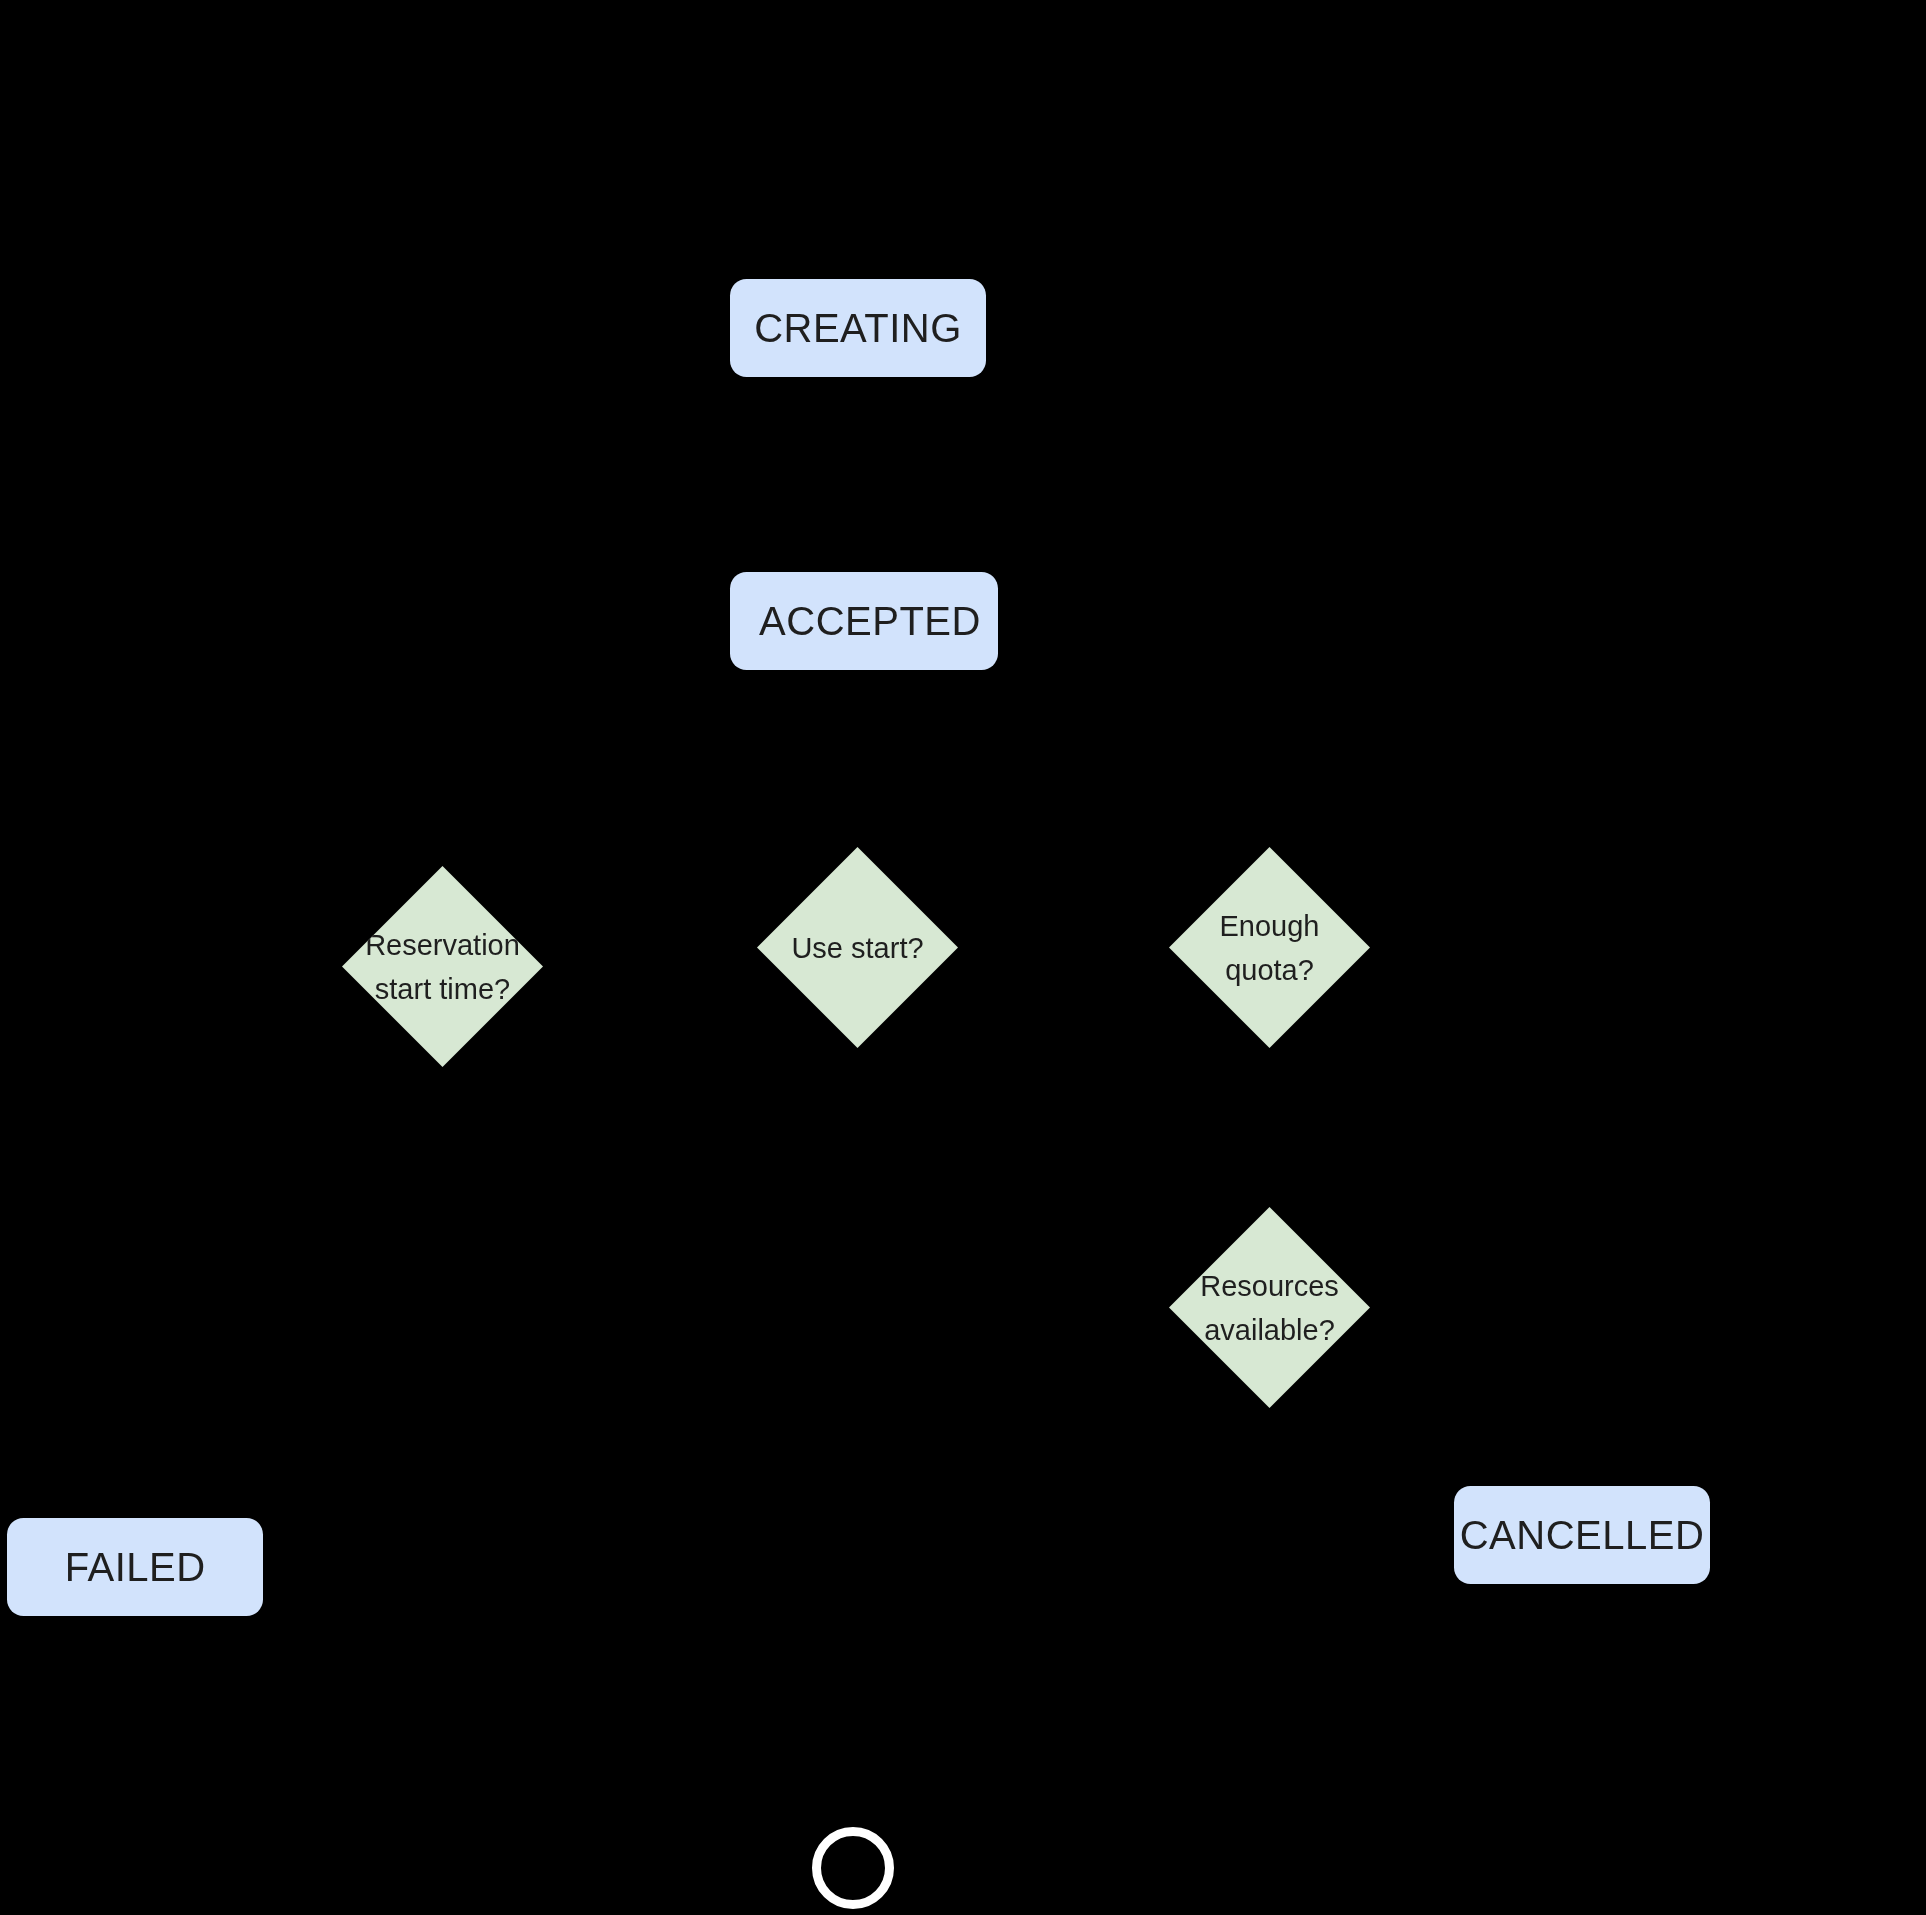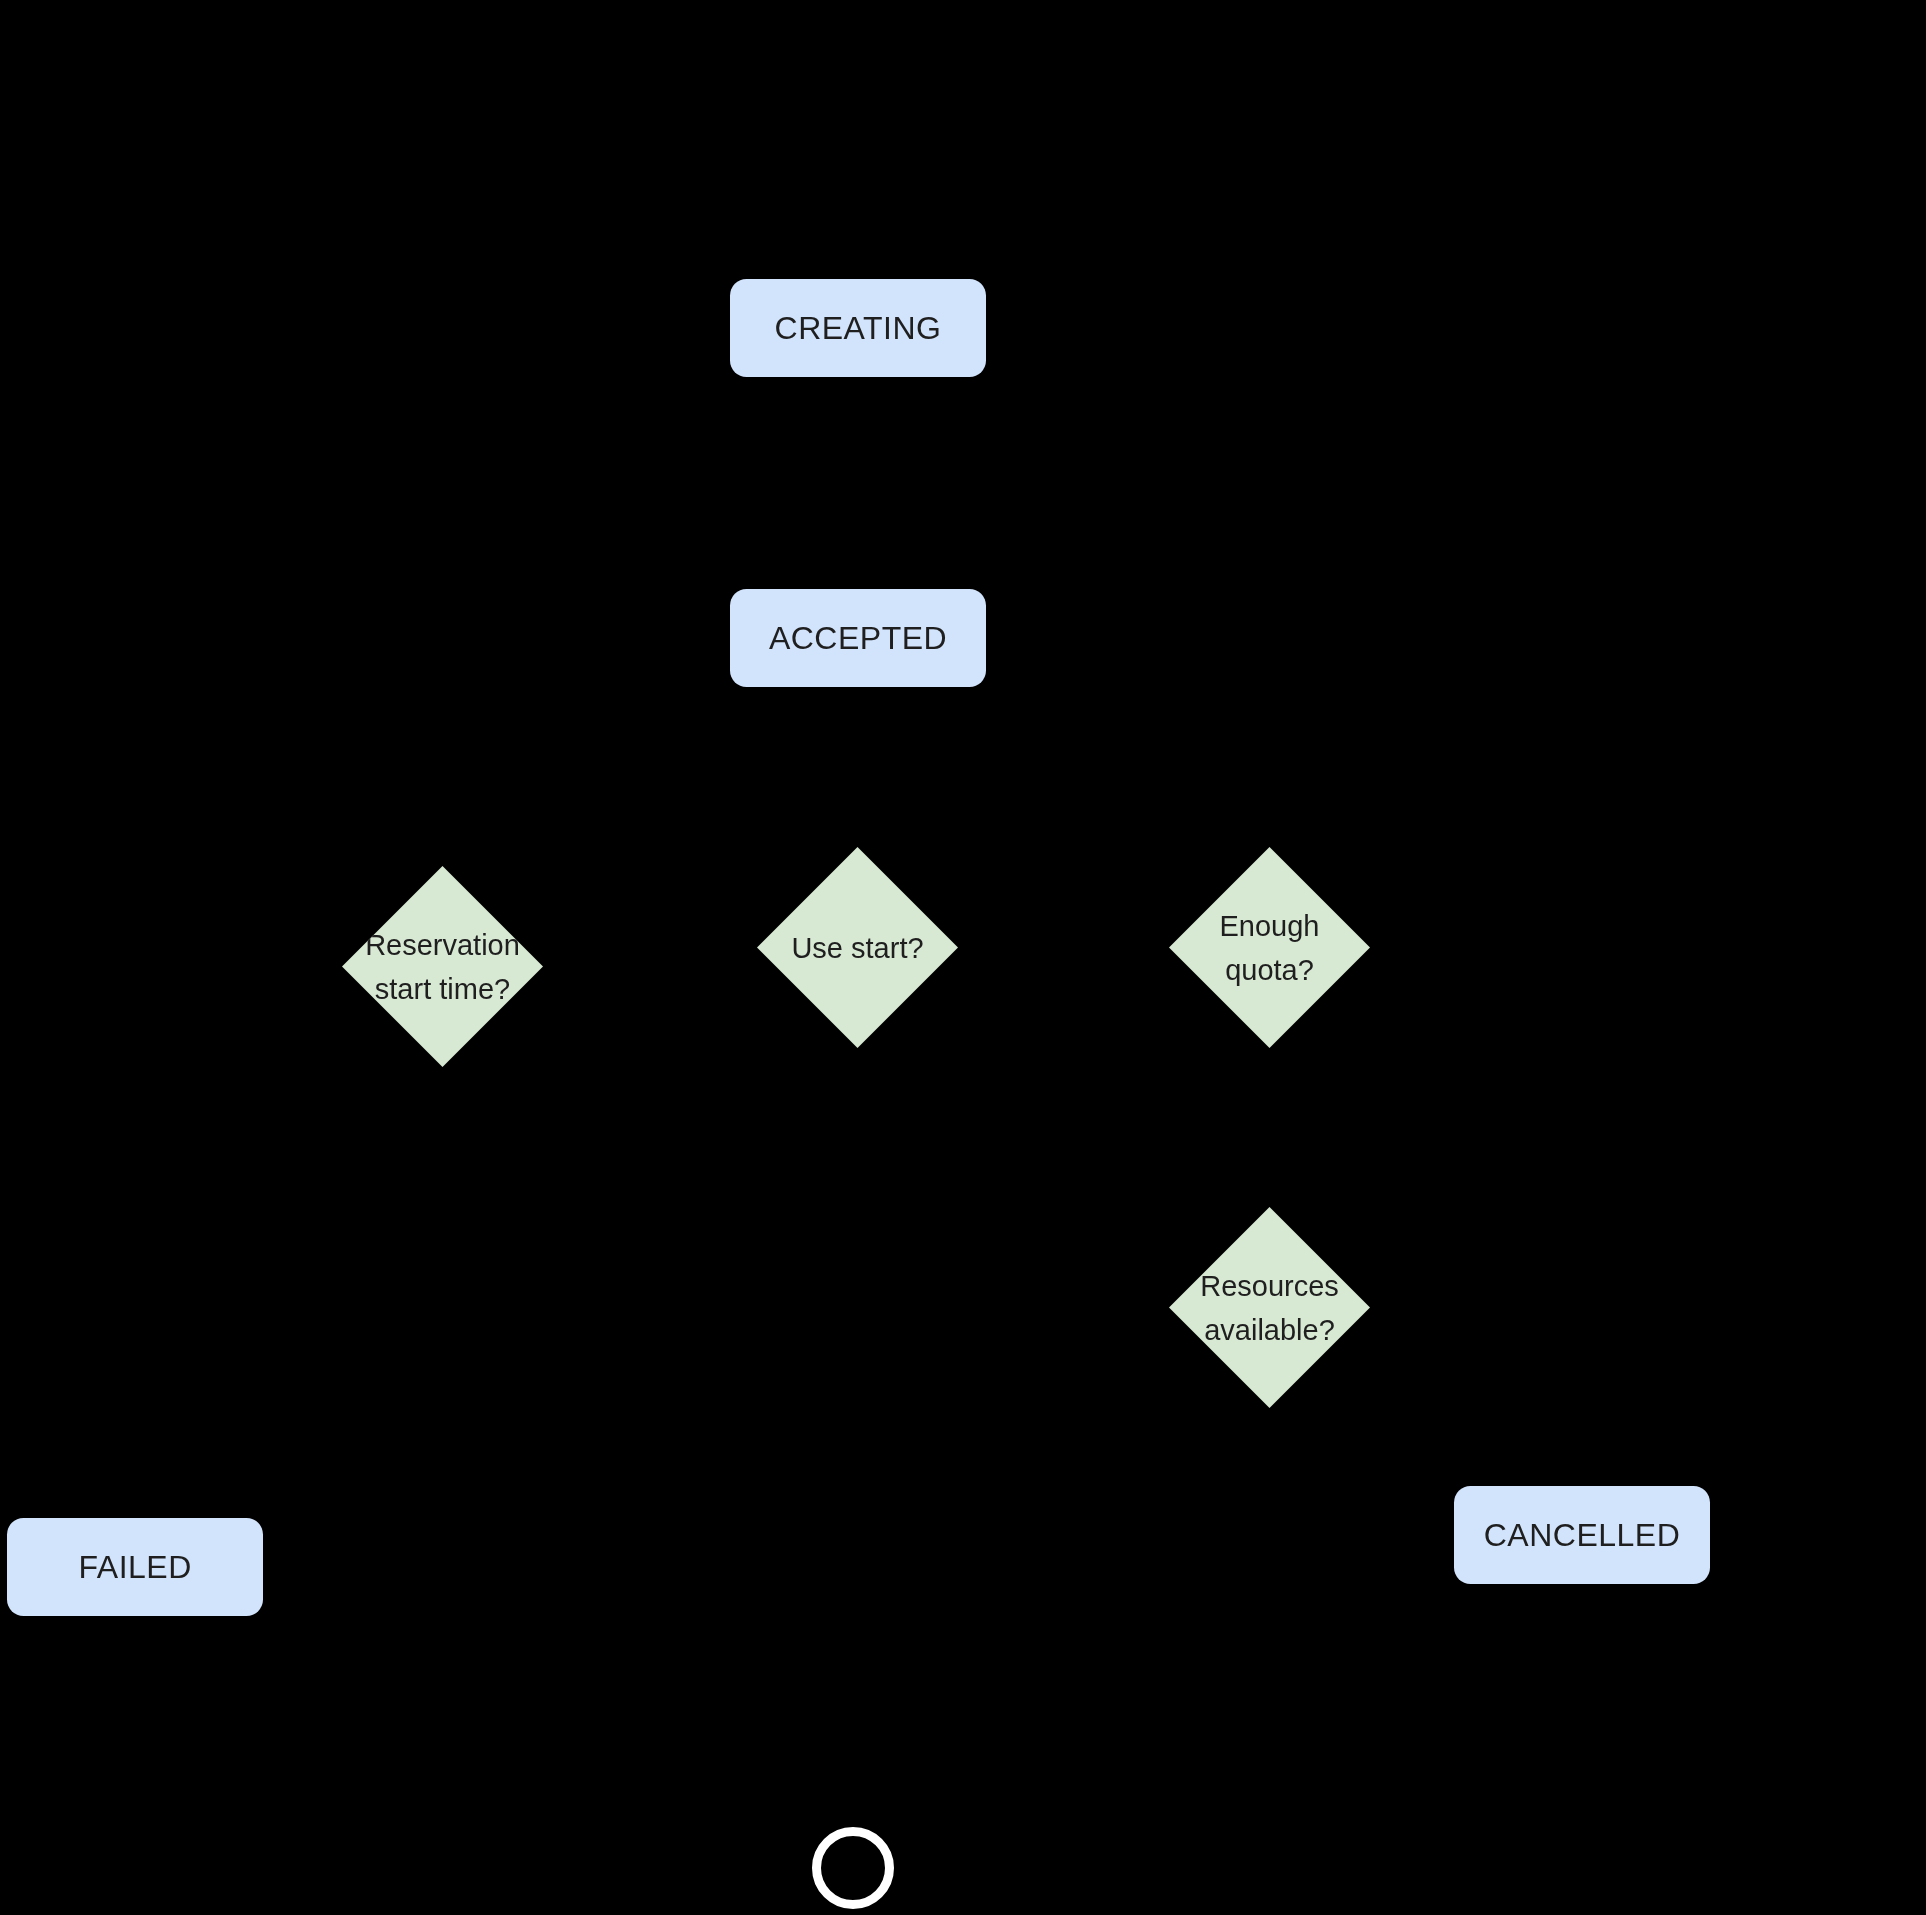--- a/index.html
+++ b/index.html
@@ -19,21 +19,21 @@
     position: absolute;
     width: 256px;
     height: 98px;
     background: var(--state-fill, #d2e3fc);
     border-radius: 16.5px;
     display: flex;
     align-items: center;
     justify-content: center;
   }
   .state span {
-    font-size: 32px;
+    font-size: 40px;
     color: var(--text, #1f1f1f);
     letter-spacing: 0.5px;
     white-space: nowrap;
   }
   .decision {
     position: absolute;
     width: 201px;
     height: 201px;
     background: var(--decision-fill, #d7e8d3);
     clip-path: polygon(50% 0, 100% 50%, 50% 100%, 0 50%);
@@ -55,21 +55,21 @@
     left: 812px;
     top: 1827px;
     width: 64px;
     height: 64px;
     border: 9.8px solid var(--ring, #ffffff);
     border-radius: 50%;
     background: transparent;
   }
   
   .pos-creating  { left: 730px; top: 279px;  }
-  .pos-accepted  { left: 730px; top: 589px; }
+  .pos-accepted  { left: 730px; top: 572px; padding-left: 12px; }
   .pos-failed    { left: 7.2px;   top: 1518px; }
   .pos-succeeded { left: 730px; top: 1518px; }
   .pos-cancelled { left: 1454px; top: 1486px; }
   .pos-reservation { left: 342px;  top: 866px; }
   .pos-usecase     { left: 757px; top: 847px; }
   .pos-quota       { left: 1169px; top: 847px; }
   .pos-resources   { left: 1169px; top: 1207px; }
 </style>
 </head>
 <body>

